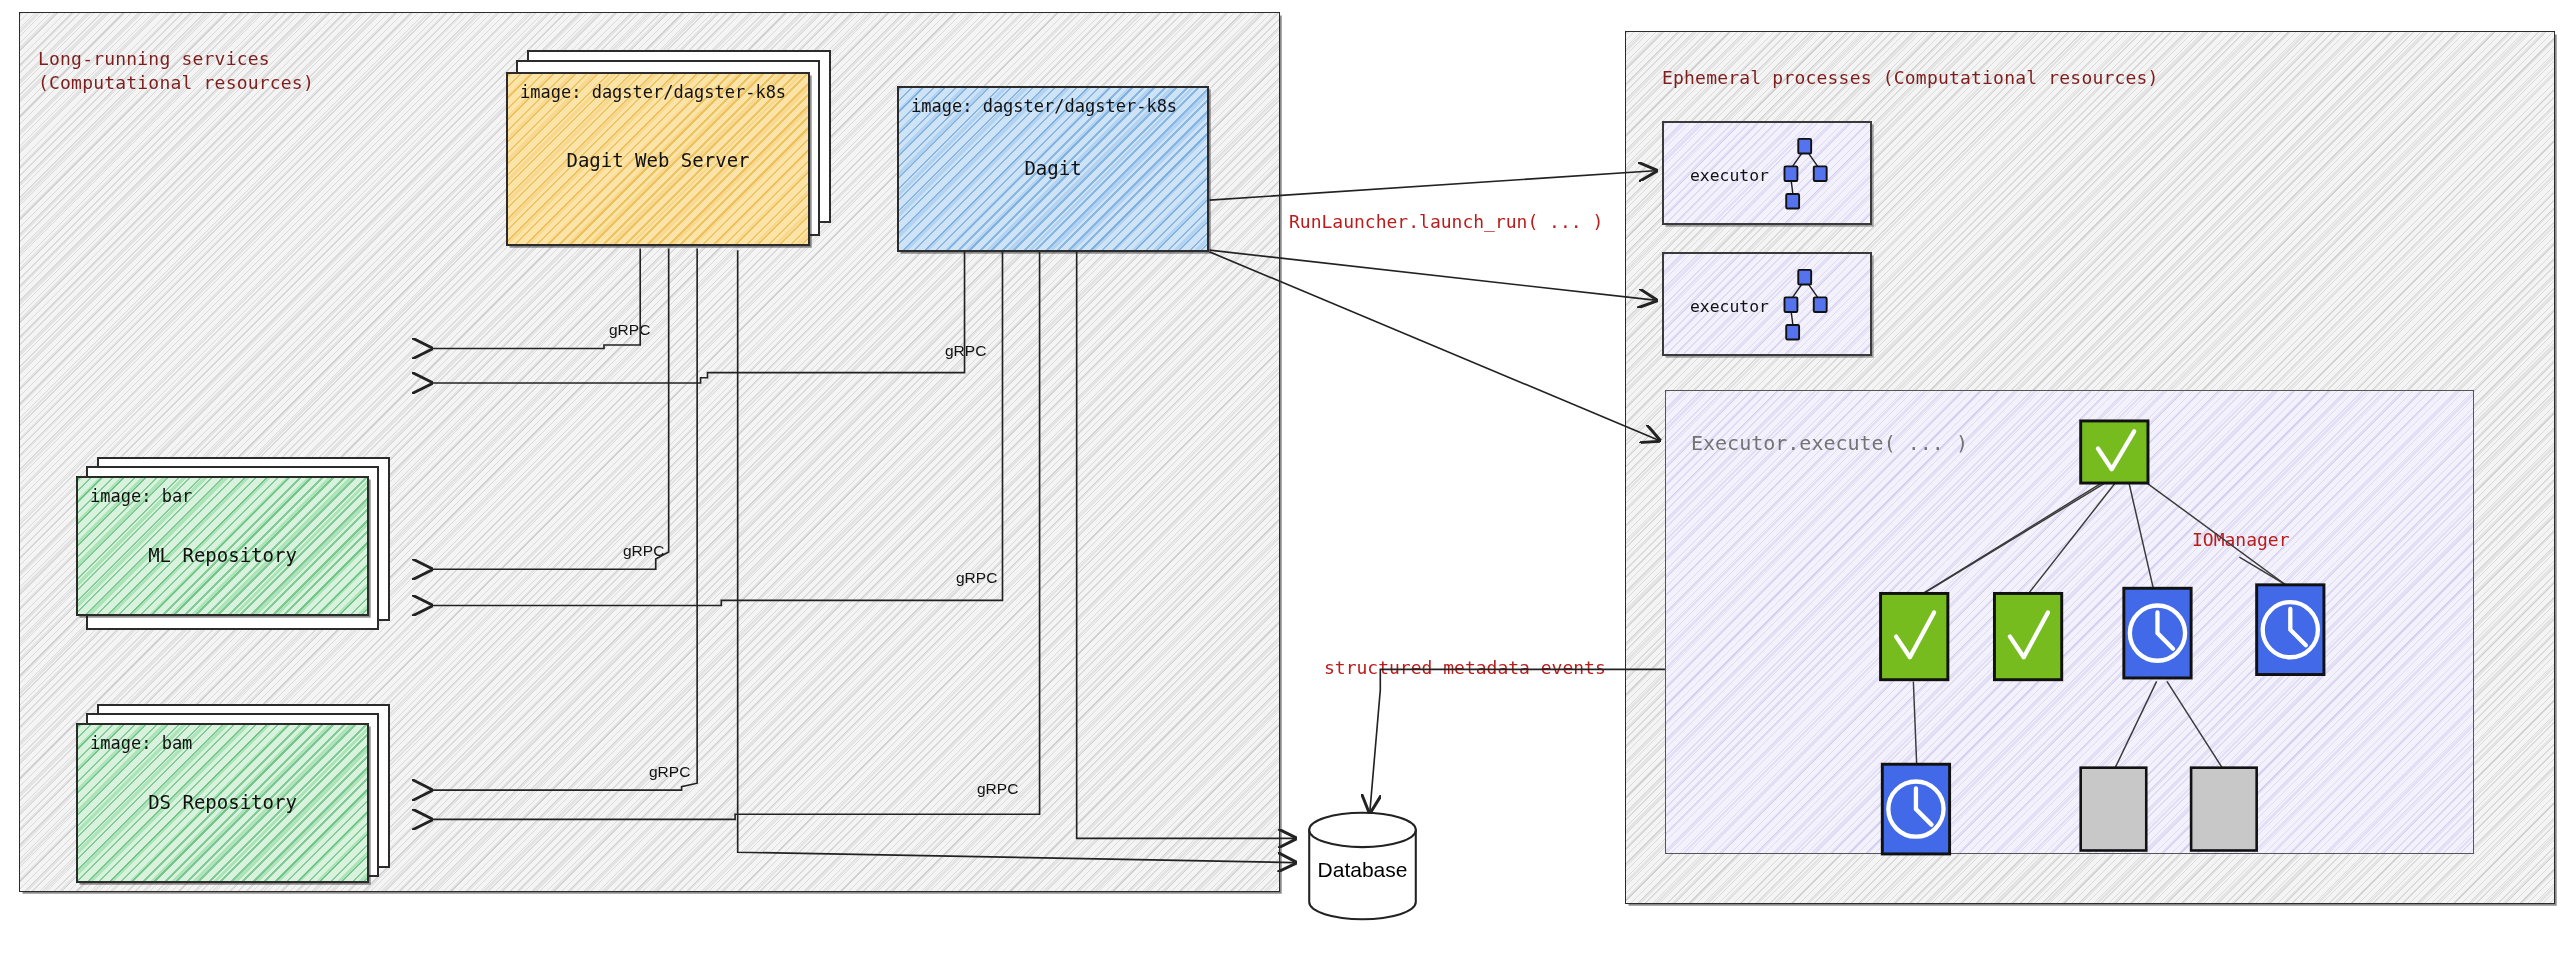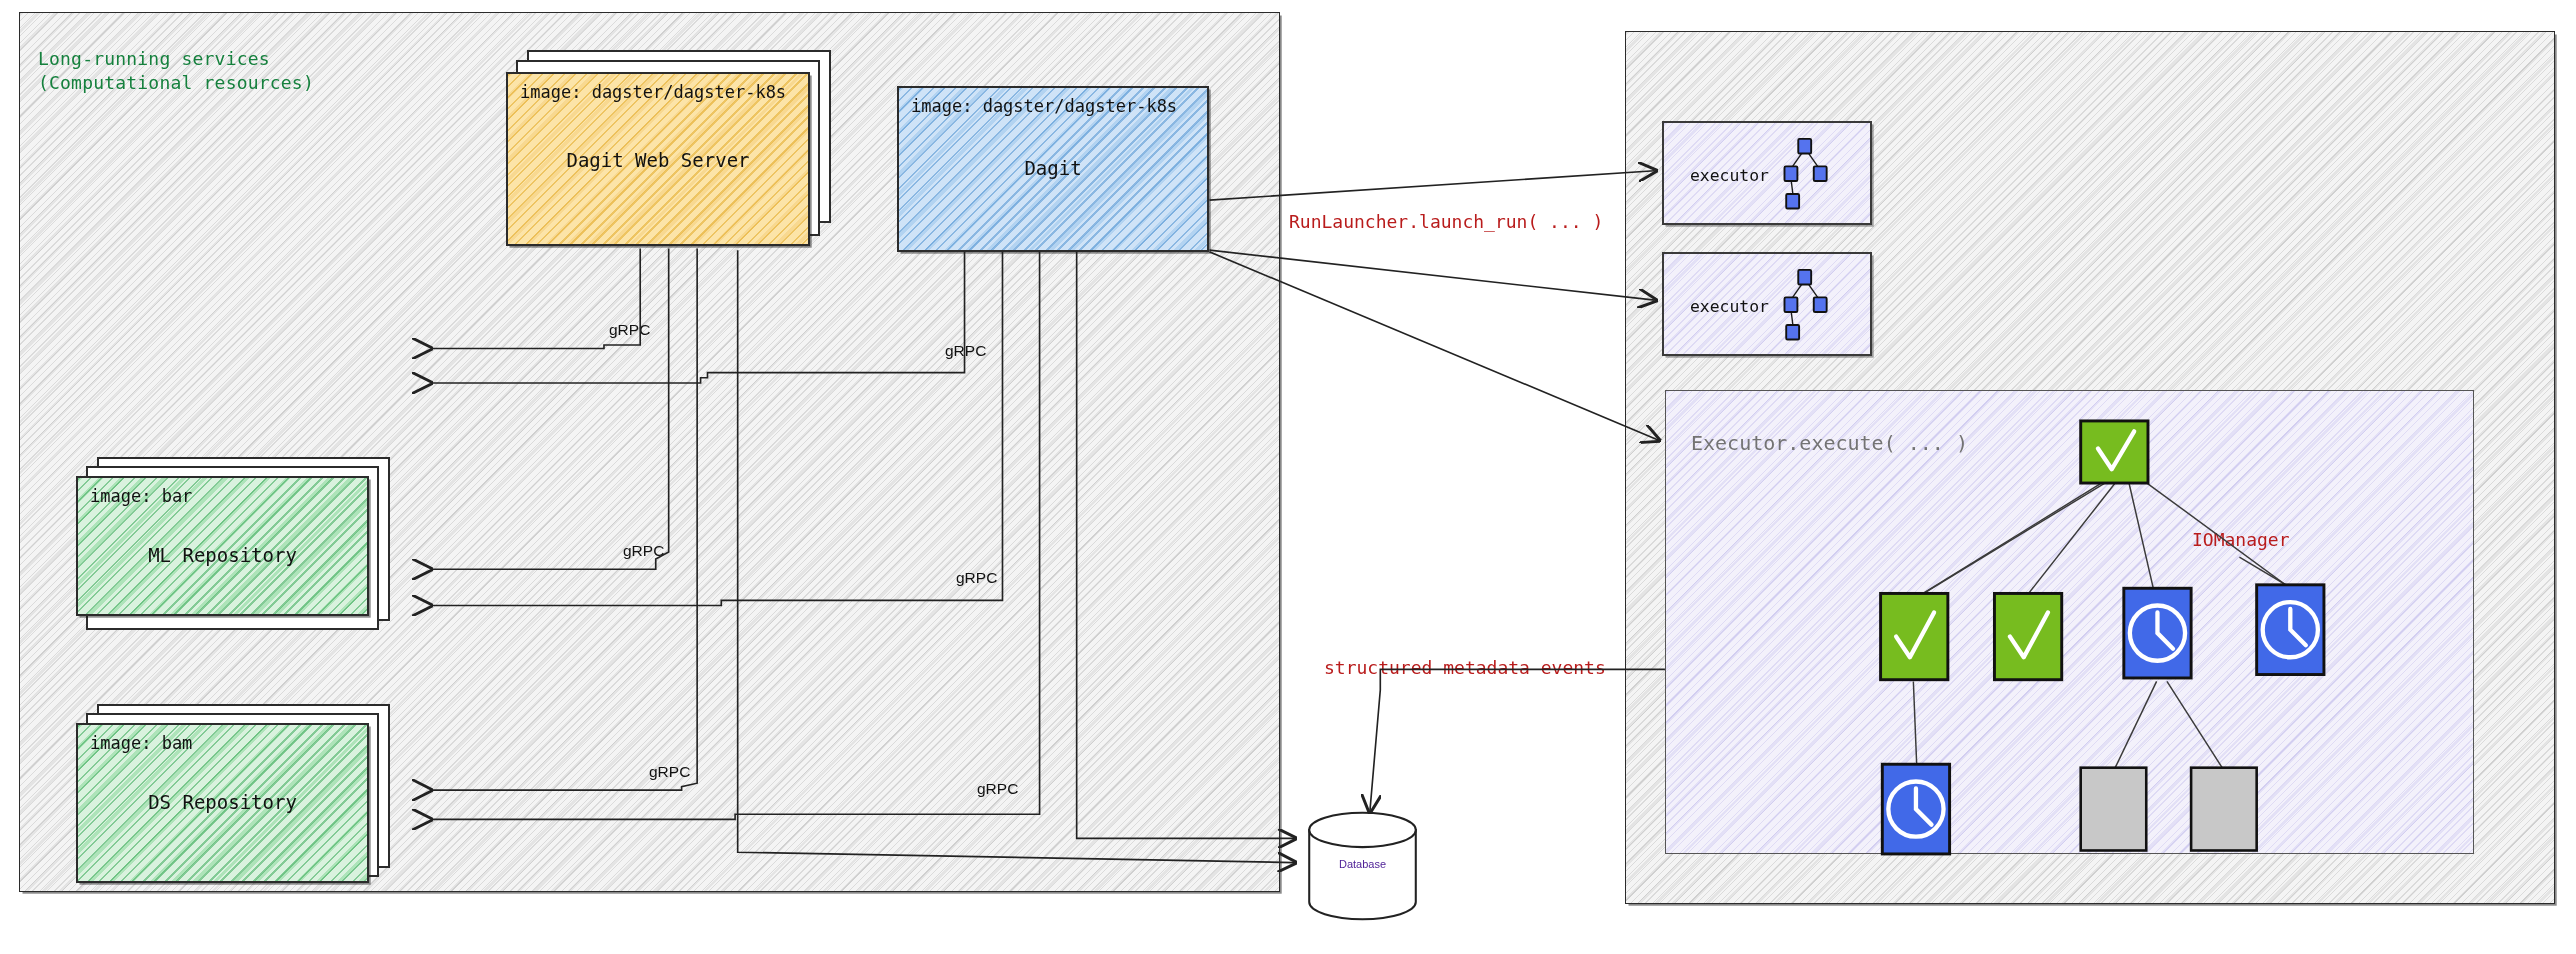--- a/index.html
+++ b/index.html
@@ -52,21 +52,21 @@
       rgba(150,140,220,.22) 0px, rgba(150,140,220,.22) 0.9px,
       rgba(255,255,255,0) 0.9px, rgba(255,255,255,0) 6px),
       repeating-linear-gradient(135deg,
       rgba(190,185,235,.30) 0px, rgba(190,185,235,.30) 2.6px,
       rgba(255,255,255,0) 2.6px, rgba(255,255,255,0) 13px);
   }
 
   
   .panel{position:absolute;border:1.7px solid #2b2b2b;box-sizing:border-box;
          box-shadow:2.6px 2.6px 0 -0.9px rgba(40,40,40,.55);}
-  .panel-title{position:absolute;font-size:18px;color:#15803d;line-height:1.35;
+  .panel-title{position:absolute;font-size:18px;color:#7f1d1d;line-height:1.35;
                white-space:pre;letter-spacing:0.2px;}
 
   
   .stack{position:absolute;}
   .stack .sheet{position:absolute;background:#fff;border:2.2px solid #2b2b2b;box-sizing:border-box;}
   .stack .front{position:absolute;border:2.6px solid #2b2b2b;box-sizing:border-box;
                 box-shadow:2.6px 2.6px 0 -0.9px rgba(30,30,30,.5);}
   .card-img{position:absolute;left:12px;top:7.8px;font-size:17px;color:#111;white-space:nowrap;}
   .card-name{position:absolute;left:0;right:0;text-align:center;font-size:19px;color:#111;white-space:nowrap;}
 
@@ -79,21 +79,21 @@
   .exec-label{position:absolute;font-size:16.4px;color:#111;white-space:nowrap;}
 
   .subpanel{position:absolute;border:1.7px solid #555;box-sizing:border-box;}
   .exec-exec-title{position:absolute;font-size:20px;color:#737373;white-space:nowrap;}
 
   
   .lbl-mono{position:absolute;font-size:18px;color:#b91c1c;white-space:nowrap;}
   .lbl-sans{position:absolute;font-family:"Liberation Sans","DejaVu Sans",sans-serif;
             font-size:15.5px;color:#111;white-space:nowrap;}
   .db-label{position:absolute;font-family:"Liberation Sans","DejaVu Sans",sans-serif;
-            font-size:11px;color:#4c1d95;white-space:nowrap;text-align:center;}
+            font-size:21px;color:#000000;white-space:nowrap;text-align:center;}
 
   svg.ov{position:absolute;left:0;top:0;width:2576px;height:954px;overflow:visible;pointer-events:none;}
 </style>
 </head>
 <body>
 
 <div id="stage">
 
   <div class="panel hatch-grey" style="left:19px;top:12px;width:1261px;height:880px;"></div>
   <div class="panel-title" style="left:38px;top:47px;">Long-running services
@@ -126,20 +126,21 @@
   <div class="stack" style="left:76px;top:704px;width:328px;height:190px;">
     <div class="sheet" style="left:21px;top:0px;width:293px;height:164px;"></div>
     <div class="sheet" style="left:10.4px;top:8.6px;width:293px;height:164px;"></div>
     <div class="front hatch-green" style="left:0px;top:19px;width:293px;height:160px;">
       <div class="card-img">image: bam</div>
       <div class="card-name" style="top:66px;">DS Repository</div>
     </div>
   </div>
 
   <div class="panel hatch-grey" style="left:1625px;top:31px;width:930px;height:873px;"></div>
+  <div class="panel-title" style="left:1662px;top:66px;">Ephemeral processes (Computational resources)</div>
 
   <div class="exec-box hatch-lav" style="left:1662px;top:121px;width:210px;height:104px;">
     <div class="exec-label" style="left:26px;top:43px;">executor</div>
     <svg class="ov" style="width:210px;height:104px;left:0;top:0;" viewBox="0 0 244 120">
       <g stroke="#1a1a1a" stroke-width="1.6" fill="none">
         <path d="M162 32 L148 52"></path>
           <path d="M166 32 L180 52"></path>
           <path d="M148 68 L150 84"></path>
       </g>
       <g fill="#5573ee" stroke="#111" stroke-width="2.2">

